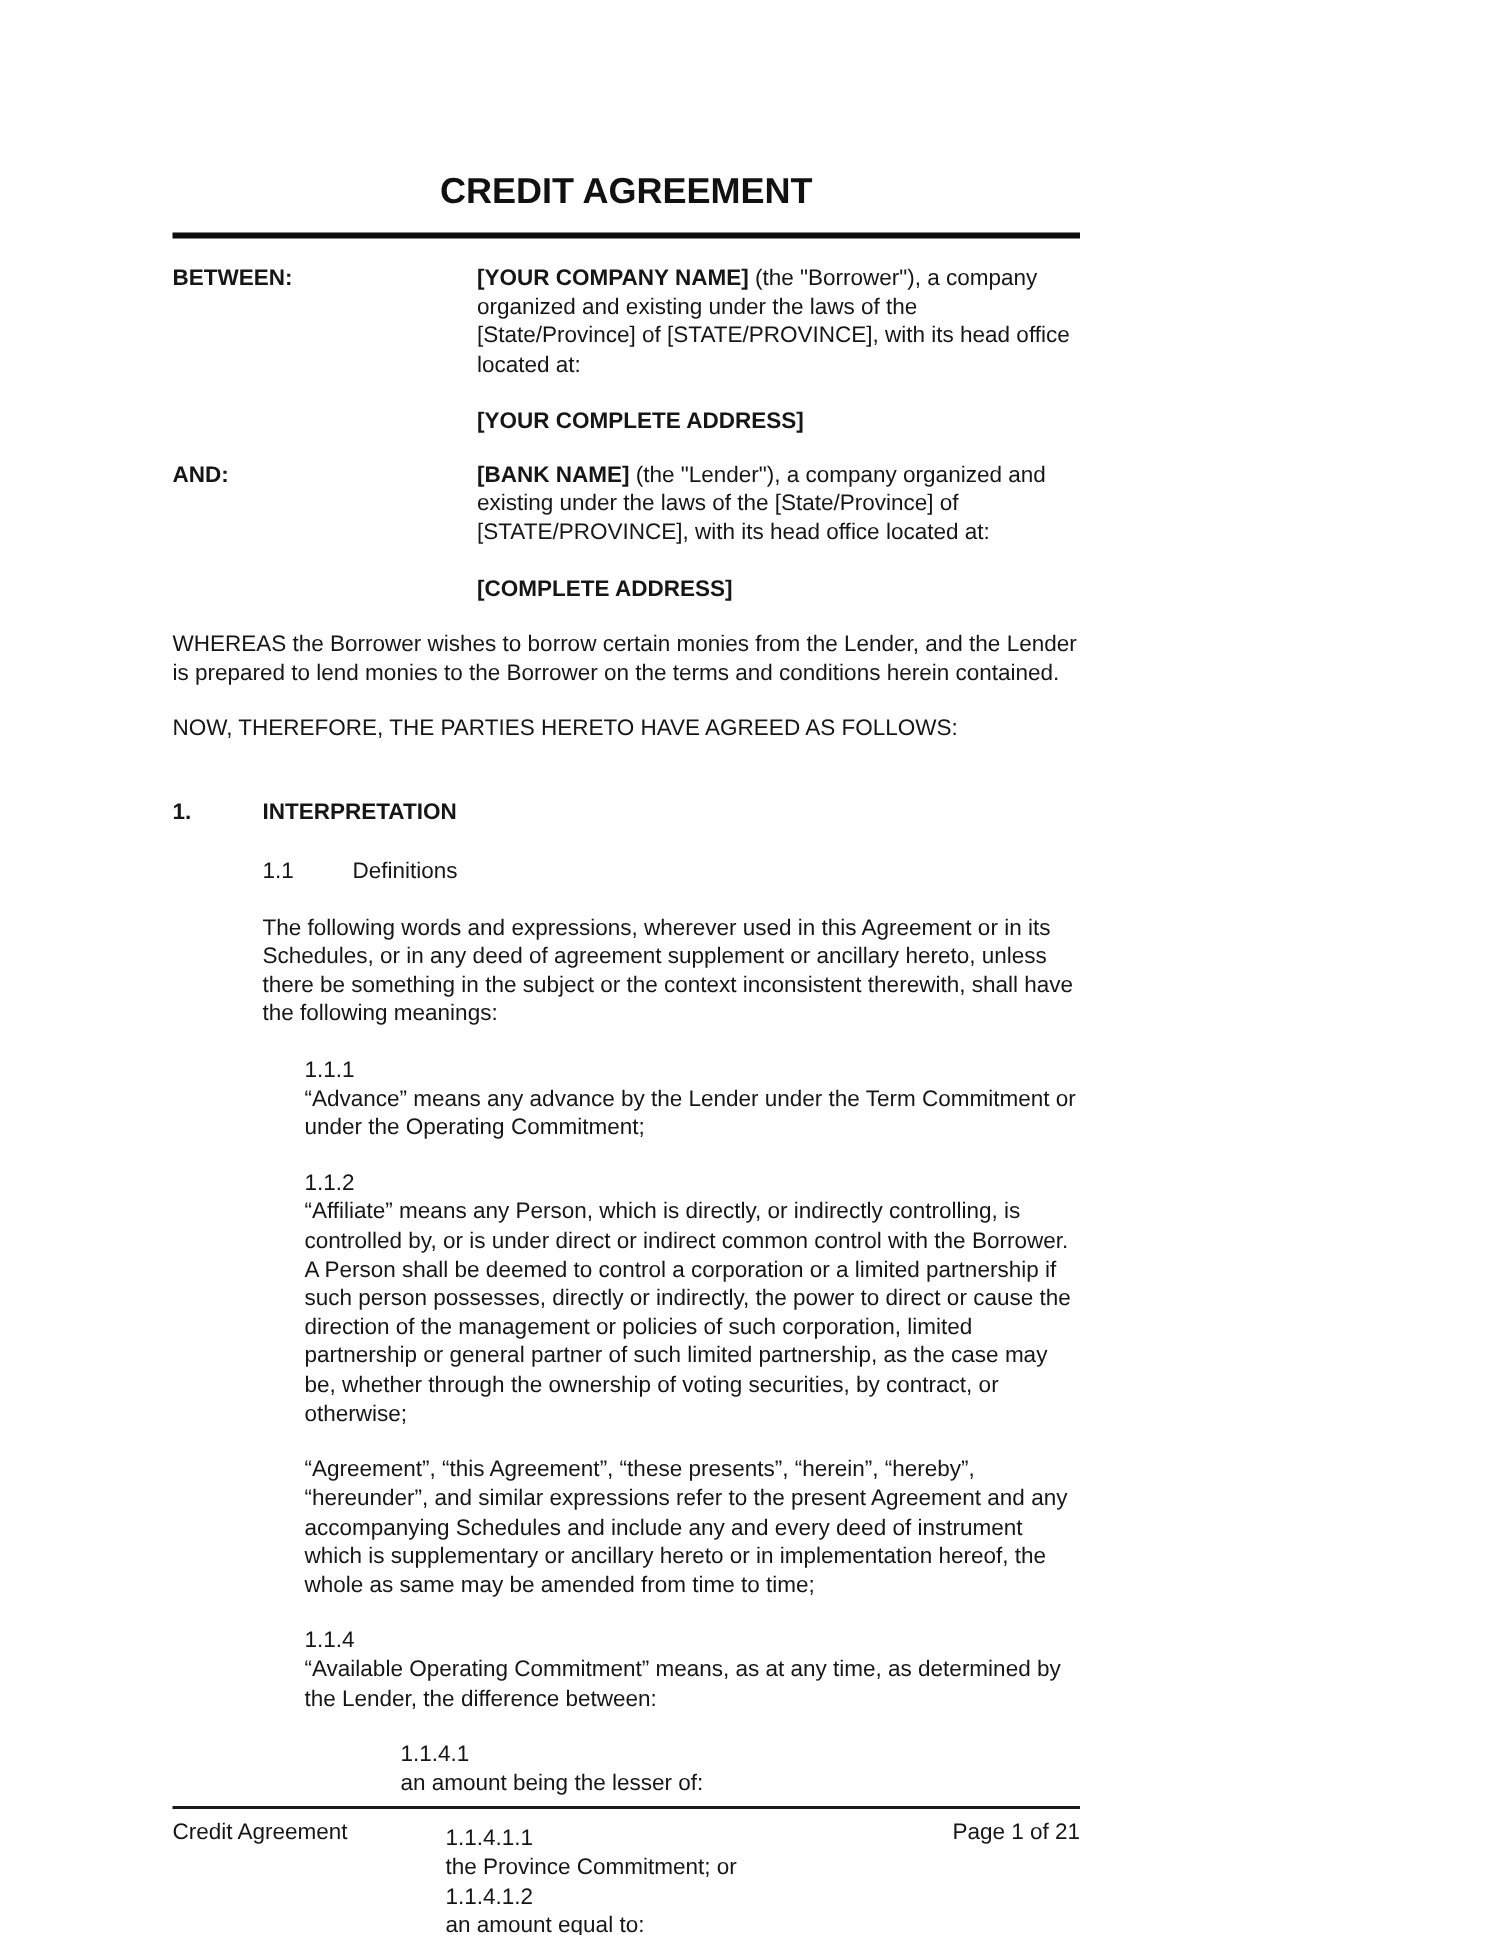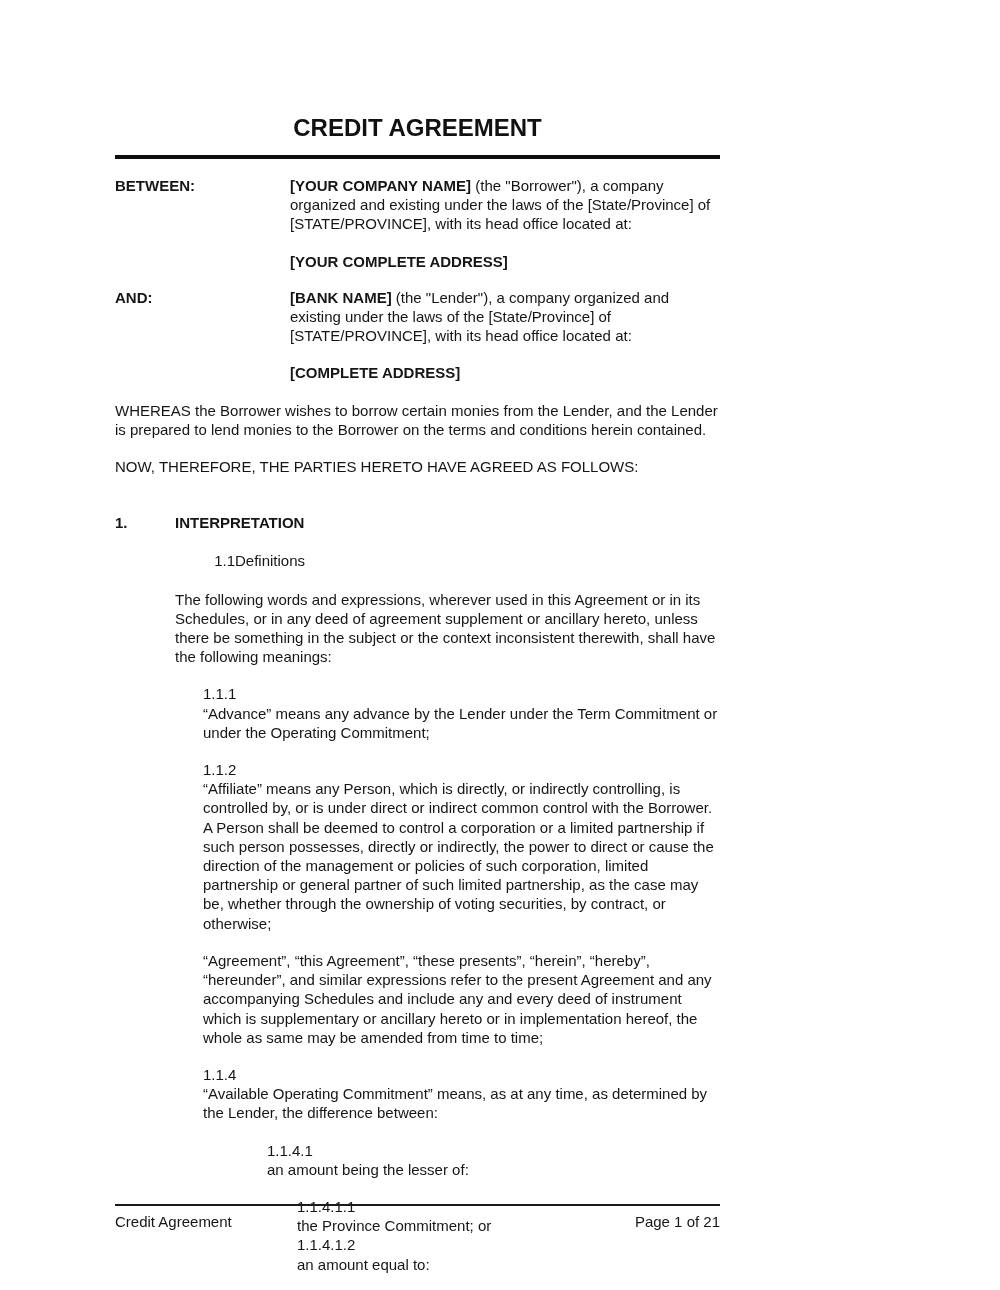--- a/index.html
+++ b/index.html
@@ -22,32 +22,32 @@
     text-align: center;
     font-size: 24px;
     line-height: 27px;
     font-weight: bold;
     color: #111111;
   }
   .title-rule { height: 4px; background: #0d0d0d; margin-top: 14px; }
 
   .intro { margin: 26px 0 0; }
 
-  .party { display: flex; margin-top: 17px; }
+  .party { display: flex; margin-top: 17px; gap: 28px; }
   .party-label { flex: 0 0 auto; width: 175px; font-weight: bold; }
   .party-body { flex: 1 1 auto; }
   .party-text { margin: 0; }
   .party-address { margin: 18px 0 0; font-weight: bold; }
 
   .recital { margin: 18px 0 0; }
 
   .section-heading { display: flex; margin-top: 37px; font-weight: bold; }
   .sec-num { flex: 0 0 auto; width: 60px; }
 
-  .subsection-heading { display: flex; margin: 19px 0 0 60px; text-align: right; }
+  .subsection-heading { display: flex; margin: 19px 0 0 60px; }
   .subsec-num { flex: 0 0 auto; width: 60px; }
 
   .lead-paragraph { margin: 19px 0 0 60px; }
 
   .def { display: flex; margin-top: 18px; flex-direction: column; }
   .def.tight { margin-top: 0; }
   .def .def-num { flex: 0 0 auto; }
   .def .def-text { flex: 1 1 auto; white-space: pre-wrap; }
   .def.level-2 { padding-left: 88px; }
   .def.level-2 .def-num { width: 80px; }

